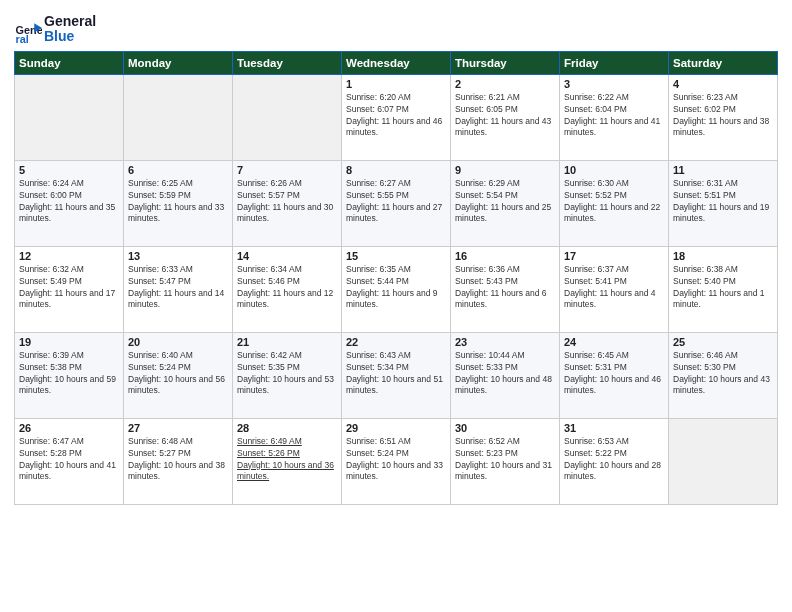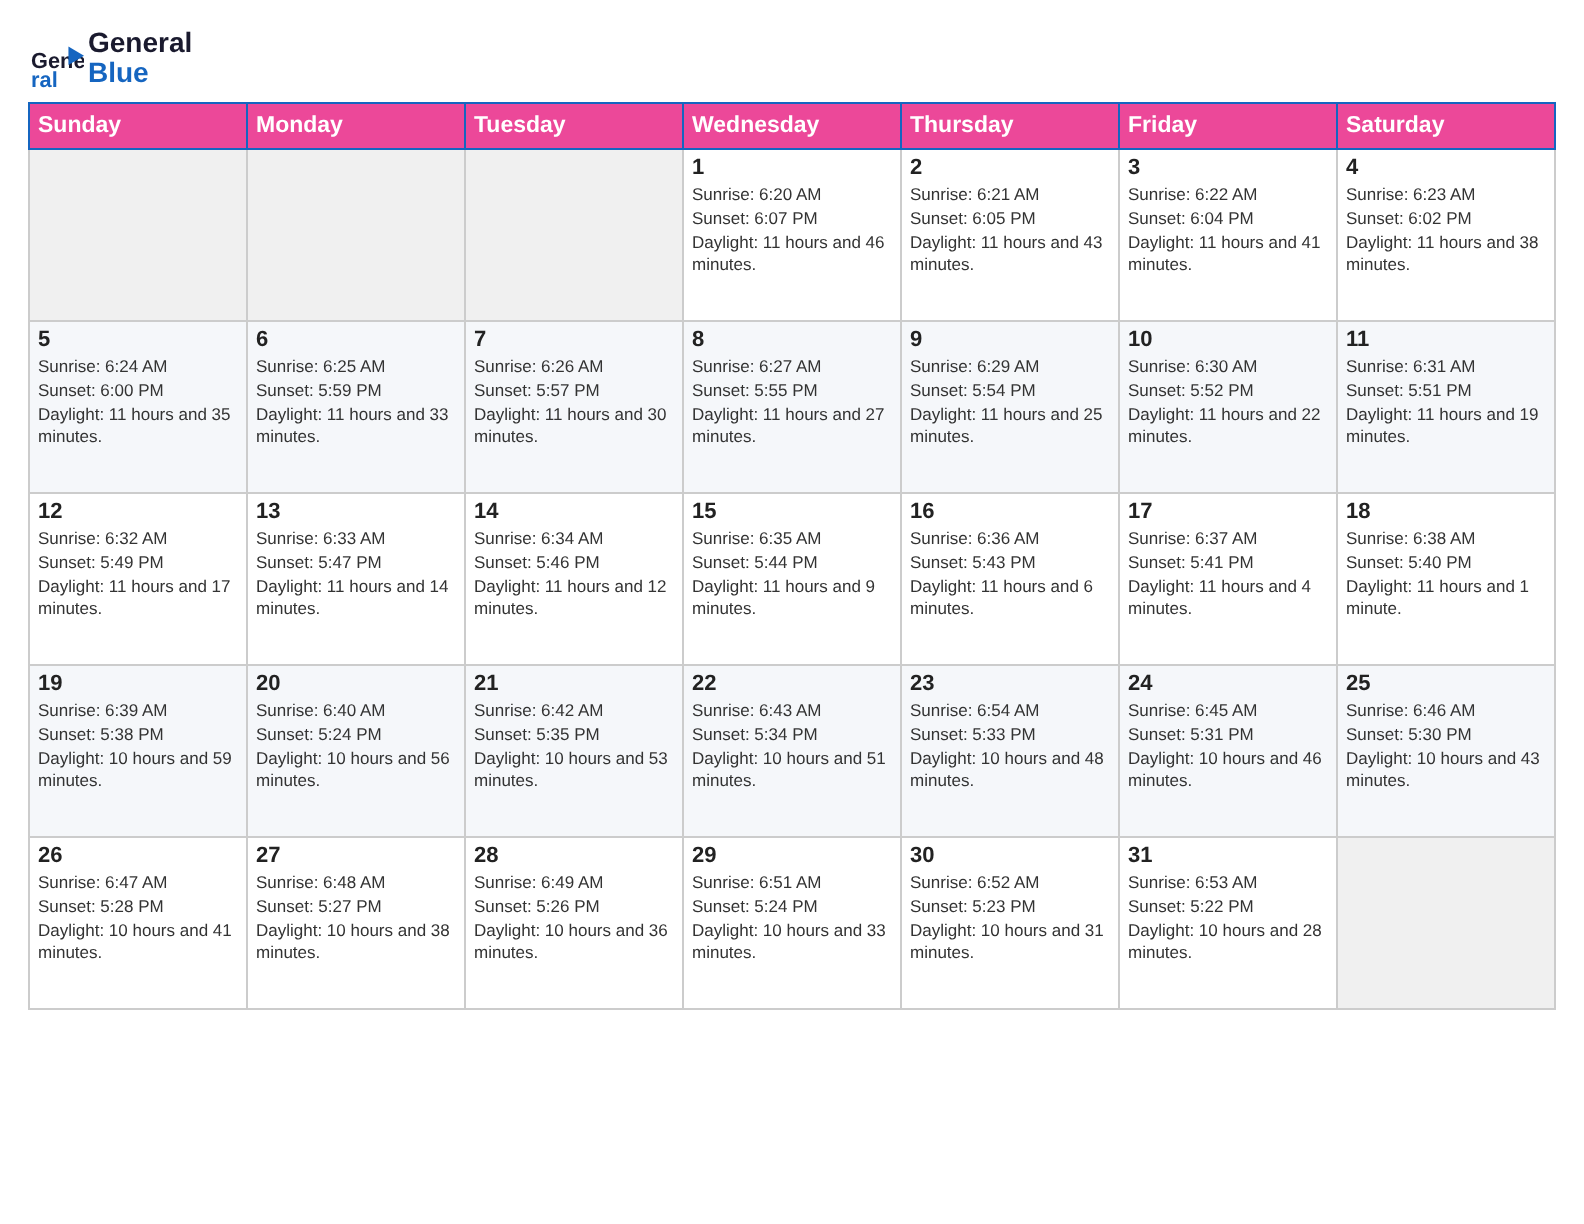--- a/index.html
+++ b/index.html
@@ -45,21 +45,21 @@
       font-size: 15px;
       color: #444;
       margin-top: 2px;
     }
     .calendar-table {
       width: 100%;
       border-collapse: collapse;
       table-layout: fixed;
     }
     .calendar-table th {
-      background: #ec4899;
+      background: #14532d;
       color: #fff;
       font-size: 11.5px;
       font-weight: bold;
       padding: 5px 4px;
       text-align: left;
       border: 1px solid #1565c0;
     }
     .calendar-table td {
       vertical-align: top;
       border: 1px solid #ccc;
@@ -260,21 +260,21 @@
 Daylight: 10 hours and 53 minutes.</div>
           </td>
           <td>
             <div class="day-number">22</div>
             <div class="day-info" style="white-space: pre-line;">Sunrise: 6:43 AM
 Sunset: 5:34 PM
 Daylight: 10 hours and 51 minutes.</div>
           </td>
           <td>
             <div class="day-number">23</div>
-            <div class="day-info" style="white-space: pre-line;">Sunrise: 6:54 AM
+            <div class="day-info" style="white-space: pre-line;">Sunrise: 10:44 AM
 Sunset: 5:33 PM
 Daylight: 10 hours and 48 minutes.</div>
           </td>
           <td>
             <div class="day-number">24</div>
             <div class="day-info" style="white-space: pre-line;">Sunrise: 6:45 AM
 Sunset: 5:31 PM
 Daylight: 10 hours and 46 minutes.</div>
           </td>
           <td>
@@ -292,21 +292,21 @@
 Daylight: 10 hours and 41 minutes.</div>
           </td>
           <td>
             <div class="day-number">27</div>
             <div class="day-info" style="white-space: pre-line;">Sunrise: 6:48 AM
 Sunset: 5:27 PM
 Daylight: 10 hours and 38 minutes.</div>
           </td>
           <td>
             <div class="day-number">28</div>
-            <div class="day-info" style="white-space: pre-line;">Sunrise: 6:49 AM
+            <div class="day-info" style="white-space: pre-line; text-decoration: underline;">Sunrise: 6:49 AM
 Sunset: 5:26 PM
 Daylight: 10 hours and 36 minutes.</div>
           </td>
           <td>
             <div class="day-number">29</div>
             <div class="day-info" style="white-space: pre-line;">Sunrise: 6:51 AM
 Sunset: 5:24 PM
 Daylight: 10 hours and 33 minutes.</div>
           </td>
           <td>

